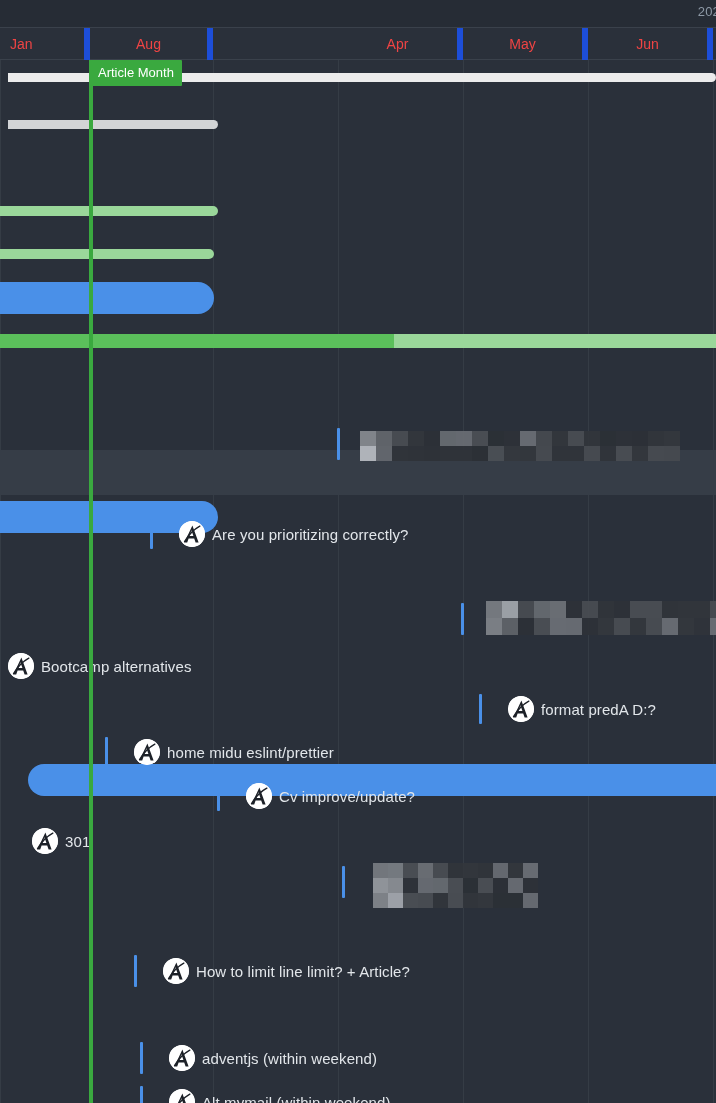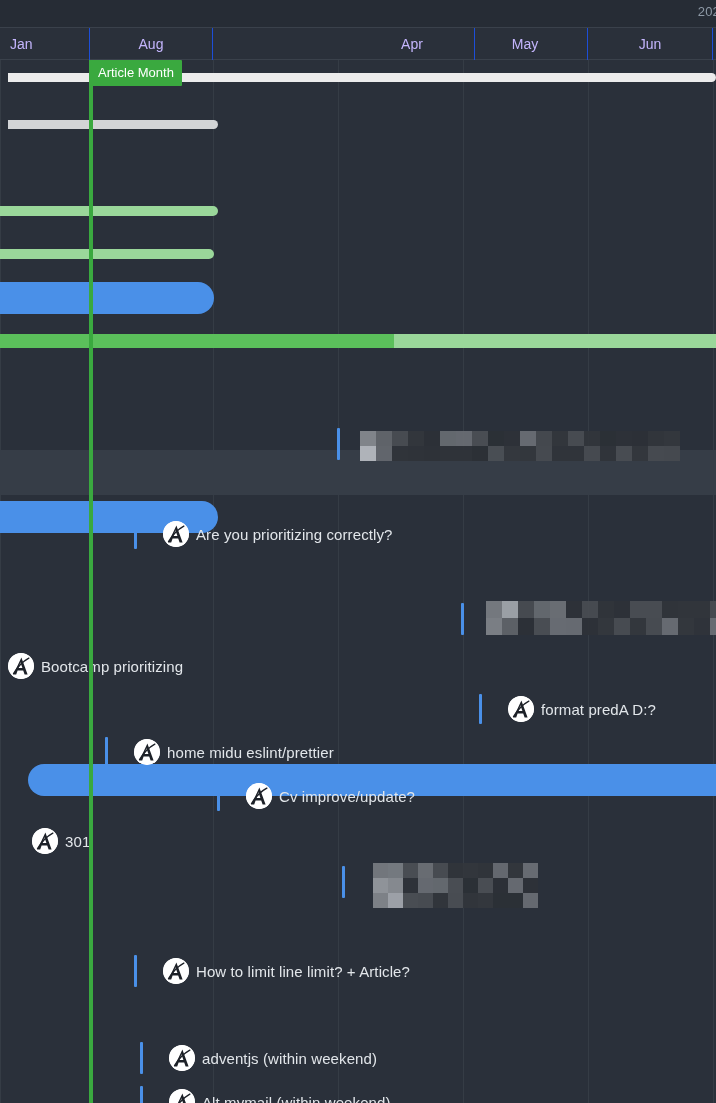--- a/index.html
+++ b/index.html
@@ -28,22 +28,22 @@
 
   
   .month-header{
     position:absolute;left:0;top:28px;width:716px;height:32px;
     box-sizing:border-box;
     border-bottom:1px solid #3a414b;
   }
   .month-cell{
     position:absolute;top:0;height:32px;
     box-sizing:border-box;
-    border-right:1px solid #1d4ed8;
-    color:#c4b5fd;font-size:14px;
+    border-right:6px solid #1d4ed8;
+    color:#ef4444;font-size:14px;
     display:flex;align-items:center;justify-content:center;
   }
   .month-cell.first{justify-content:flex-start;padding-left:10px;}
 
   
   .grid-area{
     position:absolute;left:0;top:60px;width:716px;height:1043px;
     overflow:hidden;
   }
   .col-line{
@@ -120,21 +120,21 @@
     <div class="year-label">202</div>
   </div>
 
   <div class="month-header">
       <div class="month-cell first" style="left: 0px; width: 90px;">
         <span>Jan</span>
       </div>
       <div class="month-cell" style="left: 90px; width: 123px;">
         <span>Aug</span>
       </div>
-      <div class="month-cell" style="left: 350px; width: 125px; text-align: center;">
+      <div class="month-cell" style="left: 338px; width: 125px; text-align: center;">
         <span>Apr</span>
       </div>
       <div class="month-cell" style="left: 463px; width: 125px;">
         <span>May</span>
       </div>
       <div class="month-cell" style="left: 588px; width: 125px;">
         <span>Jun</span>
       </div>
     </div>
 
@@ -271,41 +271,41 @@
           <div class="px" style="left: 60px; top: 30px; width: 15px; height: 15px; background: rgb(50, 54, 60);"></div>
           <div class="px" style="left: 75px; top: 30px; width: 15px; height: 15px; background: rgb(74, 78, 84);"></div>
           <div class="px" style="left: 90px; top: 30px; width: 15px; height: 15px; background: rgb(50, 54, 60);"></div>
           <div class="px" style="left: 105px; top: 30px; width: 15px; height: 15px; background: rgb(52, 56, 62);"></div>
           <div class="px" style="left: 120px; top: 30px; width: 15px; height: 15px; background: rgb(44, 48, 54);"></div>
           <div class="px" style="left: 135px; top: 30px; width: 15px; height: 15px; background: rgb(44, 48, 54);"></div>
           <div class="px" style="left: 150px; top: 30px; width: 15px; height: 15px; background: rgb(105, 109, 115);"></div>
         </div>
       </div>
     <div id="tasks">
-        <div class="task" style="top: 459px; left: 134px; height: 30px;">
+        <div class="task" style="top: 459px; left: 150px; height: 30px;">
           <span class="tick" style="height:30px;background:#4a90e8;"></span>
           <span style="display:inline-block;width:26px;"></span>
           <span class="avatar">
             <svg viewBox="0 0 26 26" xmlns="http://www.w3.org/2000/svg">
               <circle cx="13" cy="13" r="13" fill="#ffffff"></circle>
               <path d="M13.4 4.6 L19.6 21.4 L16.6 21.4 L15.2 17.4 L9.6 17.4 L8.2 21.4 L5.4 21.4 Z M12.4 9.2 L10.4 15.1 L14.4 15.1 Z" fill="#1d2128"></path>
               <path d="M20.8 5.2 C15.4 8.2 9.8 13.4 5.6 20.6" stroke="#1d2128" stroke-width="1.5" fill="none" stroke-linecap="round"></path>
             </svg>
           </span>
           <span class="task-label" style="margin-left:7px;">Are you prioritizing correctly?</span>
         </div>
         <div class="task" style="top: 591px; left: 8px; height: 30px;">
           <span class="avatar">
             <svg viewBox="0 0 26 26" xmlns="http://www.w3.org/2000/svg">
               <circle cx="13" cy="13" r="13" fill="#ffffff"></circle>
               <path d="M13.4 4.6 L19.6 21.4 L16.6 21.4 L15.2 17.4 L9.6 17.4 L8.2 21.4 L5.4 21.4 Z M12.4 9.2 L10.4 15.1 L14.4 15.1 Z" fill="#1d2128"></path>
               <path d="M20.8 5.2 C15.4 8.2 9.8 13.4 5.6 20.6" stroke="#1d2128" stroke-width="1.5" fill="none" stroke-linecap="round"></path>
             </svg>
           </span>
-          <span class="task-label" style="margin-left:7px;">Bootcamp prioritizing</span>
+          <span class="task-label" style="margin-left:7px;">Bootcamp alternatives</span>
         </div>
         <div class="task" style="top: 634px; left: 479px; height: 30px;">
           <span class="tick" style="height:30px;background:#4a90e8;"></span>
           <span style="display:inline-block;width:26px;"></span>
           <span class="avatar">
             <svg viewBox="0 0 26 26" xmlns="http://www.w3.org/2000/svg">
               <circle cx="13" cy="13" r="13" fill="#ffffff"></circle>
               <path d="M13.4 4.6 L19.6 21.4 L16.6 21.4 L15.2 17.4 L9.6 17.4 L8.2 21.4 L5.4 21.4 Z M12.4 9.2 L10.4 15.1 L14.4 15.1 Z" fill="#1d2128"></path>
               <path d="M20.8 5.2 C15.4 8.2 9.8 13.4 5.6 20.6" stroke="#1d2128" stroke-width="1.5" fill="none" stroke-linecap="round"></path>
             </svg>

